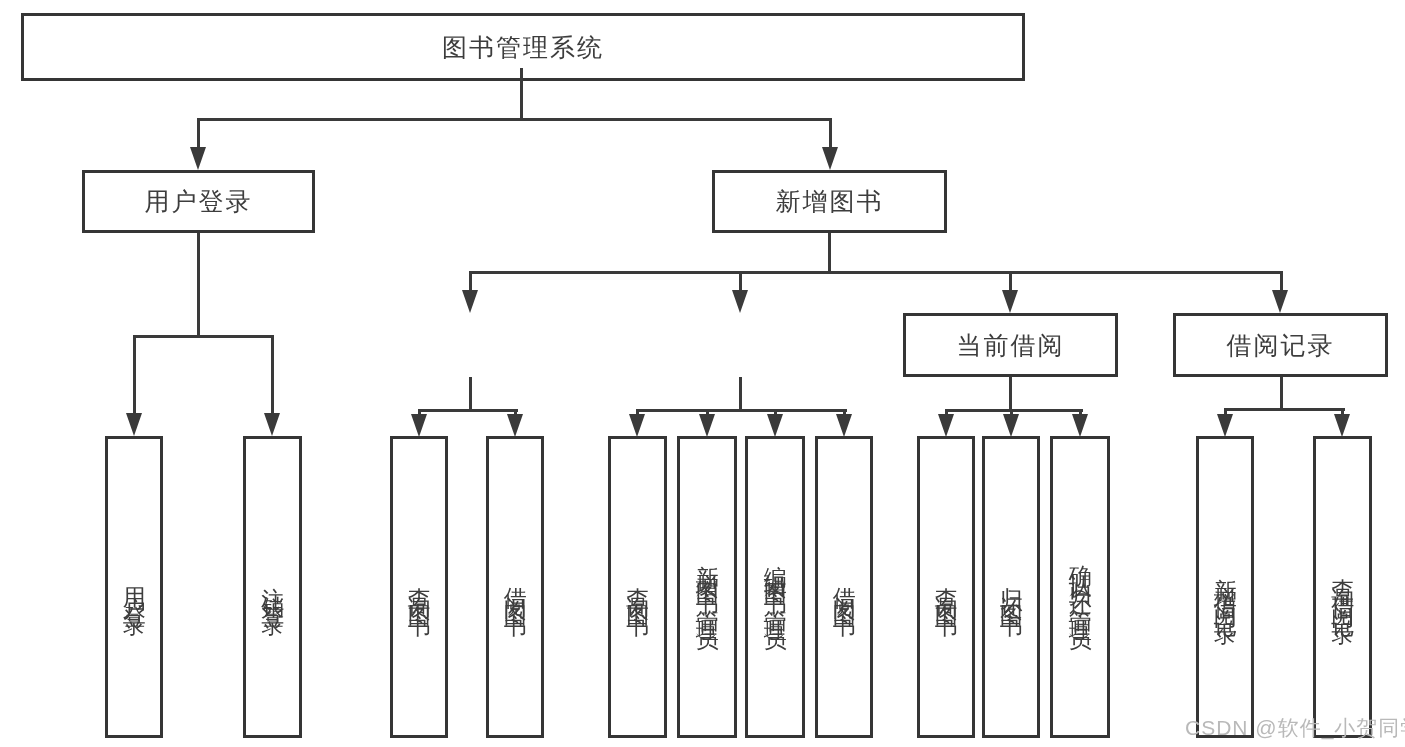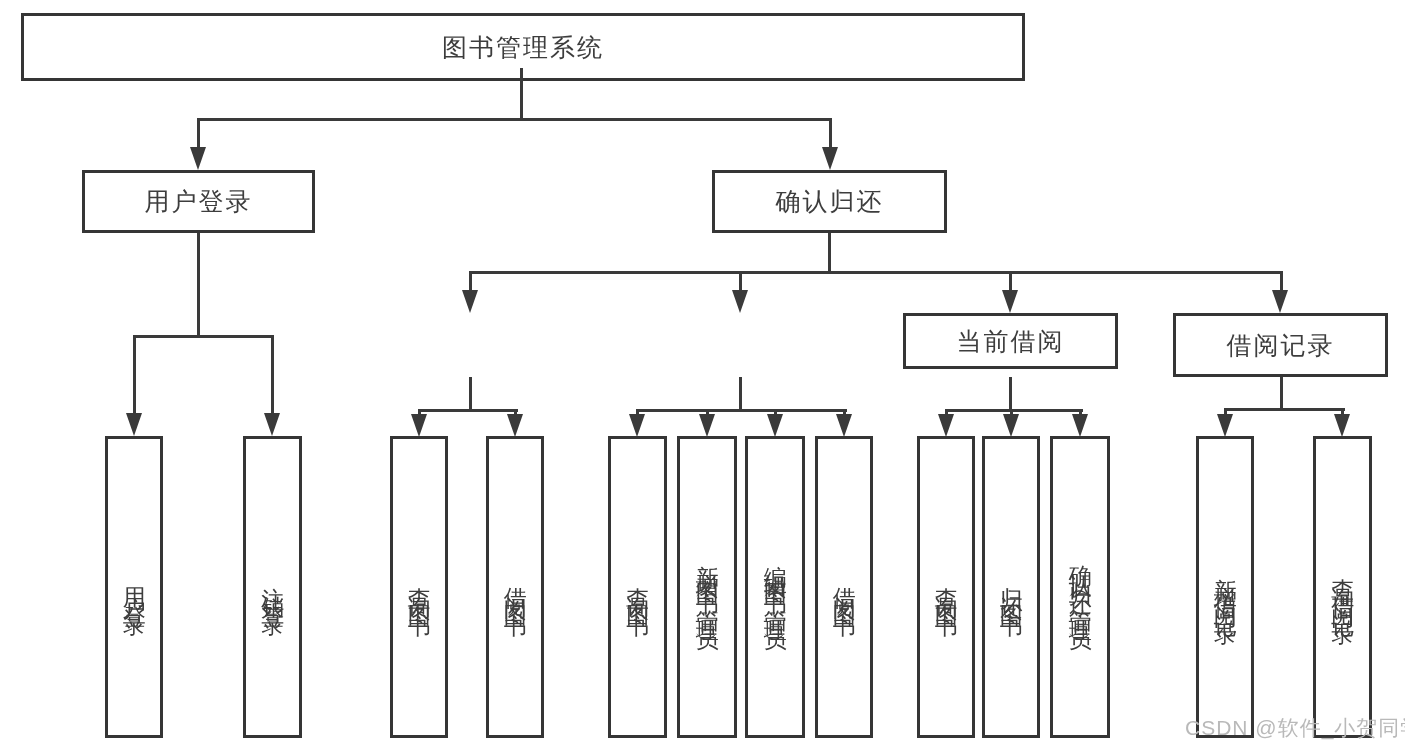--- a/index.html
+++ b/index.html
@@ -40,42 +40,42 @@
   <div class="hline" style="left:197px;top:118px;width:635px;height:3px;"></div>
   <div class="stem" style="left:197px;top:118px;width:3px;height:32px;"></div>
   <div class="ahead" style="left:190px;top:147px;"></div>
   <div class="stem" style="left:829px;top:118px;width:3px;height:32px;"></div>
   <div class="ahead" style="left:822px;top:147px;"></div>
 
   <div class="box" style="left:82px;top:170px;width:233px;height:63px;">
     <span class="h-label">用户登录</span>
   </div>
   <div class="box" style="left:712px;top:170px;width:235px;height:63px;">
-    <span class="h-label">确认归还</span>
+    <span class="h-label">新增图书</span>
   </div>
 
   <div class="vline" style="left:197px;top:233px;width:3px;height:102px;"></div>
   <div class="hline" style="left:133px;top:335px;width:141px;height:3px;"></div>
   <div class="stem" style="left:133px;top:335px;width:3px;height:80px;"></div>
   <div class="ahead" style="left:126px;top:413px;"></div>
   <div class="stem" style="left:271px;top:335px;width:3px;height:80px;"></div>
   <div class="ahead" style="left:264px;top:413px;"></div>
 
   <div class="vline" style="left:828px;top:233px;width:3px;height:38px;"></div>
   <div class="hline" style="left:469px;top:271px;width:814px;height:3px;"></div>
   <div class="stem" style="left:469px;top:271px;width:3px;height:22px;"></div>
   <div class="ahead" style="left:462px;top:290px;"></div>
   <div class="stem" style="left:739px;top:271px;width:3px;height:22px;"></div>
   <div class="ahead" style="left:732px;top:290px;"></div>
   <div class="stem" style="left:1009px;top:271px;width:3px;height:22px;"></div>
   <div class="ahead" style="left:1002px;top:290px;"></div>
   <div class="stem" style="left:1280px;top:271px;width:3px;height:22px;"></div>
   <div class="ahead" style="left:1272px;top:290px;"></div>
 
-  <div class="box" style="left:903px;top:313px;width:215px;height:56px;">
+  <div class="box" style="left:903px;top:313px;width:215px;height:64px;">
     <span class="h-label">当前借阅</span>
   </div>
   <div class="box" style="left:1173px;top:313px;width:215px;height:64px;">
     <span class="h-label">借阅记录</span>
   </div>
 
   <div class="vline" style="left:469px;top:377px;width:3px;height:33px;"></div>
   <div class="hline" style="left:418px;top:409px;width:100px;height:3px;"></div>
   <div class="stem" style="left:418px;top:409px;width:3px;height:8px;"></div>
   <div class="ahead" style="left:411px;top:414px;"></div>

